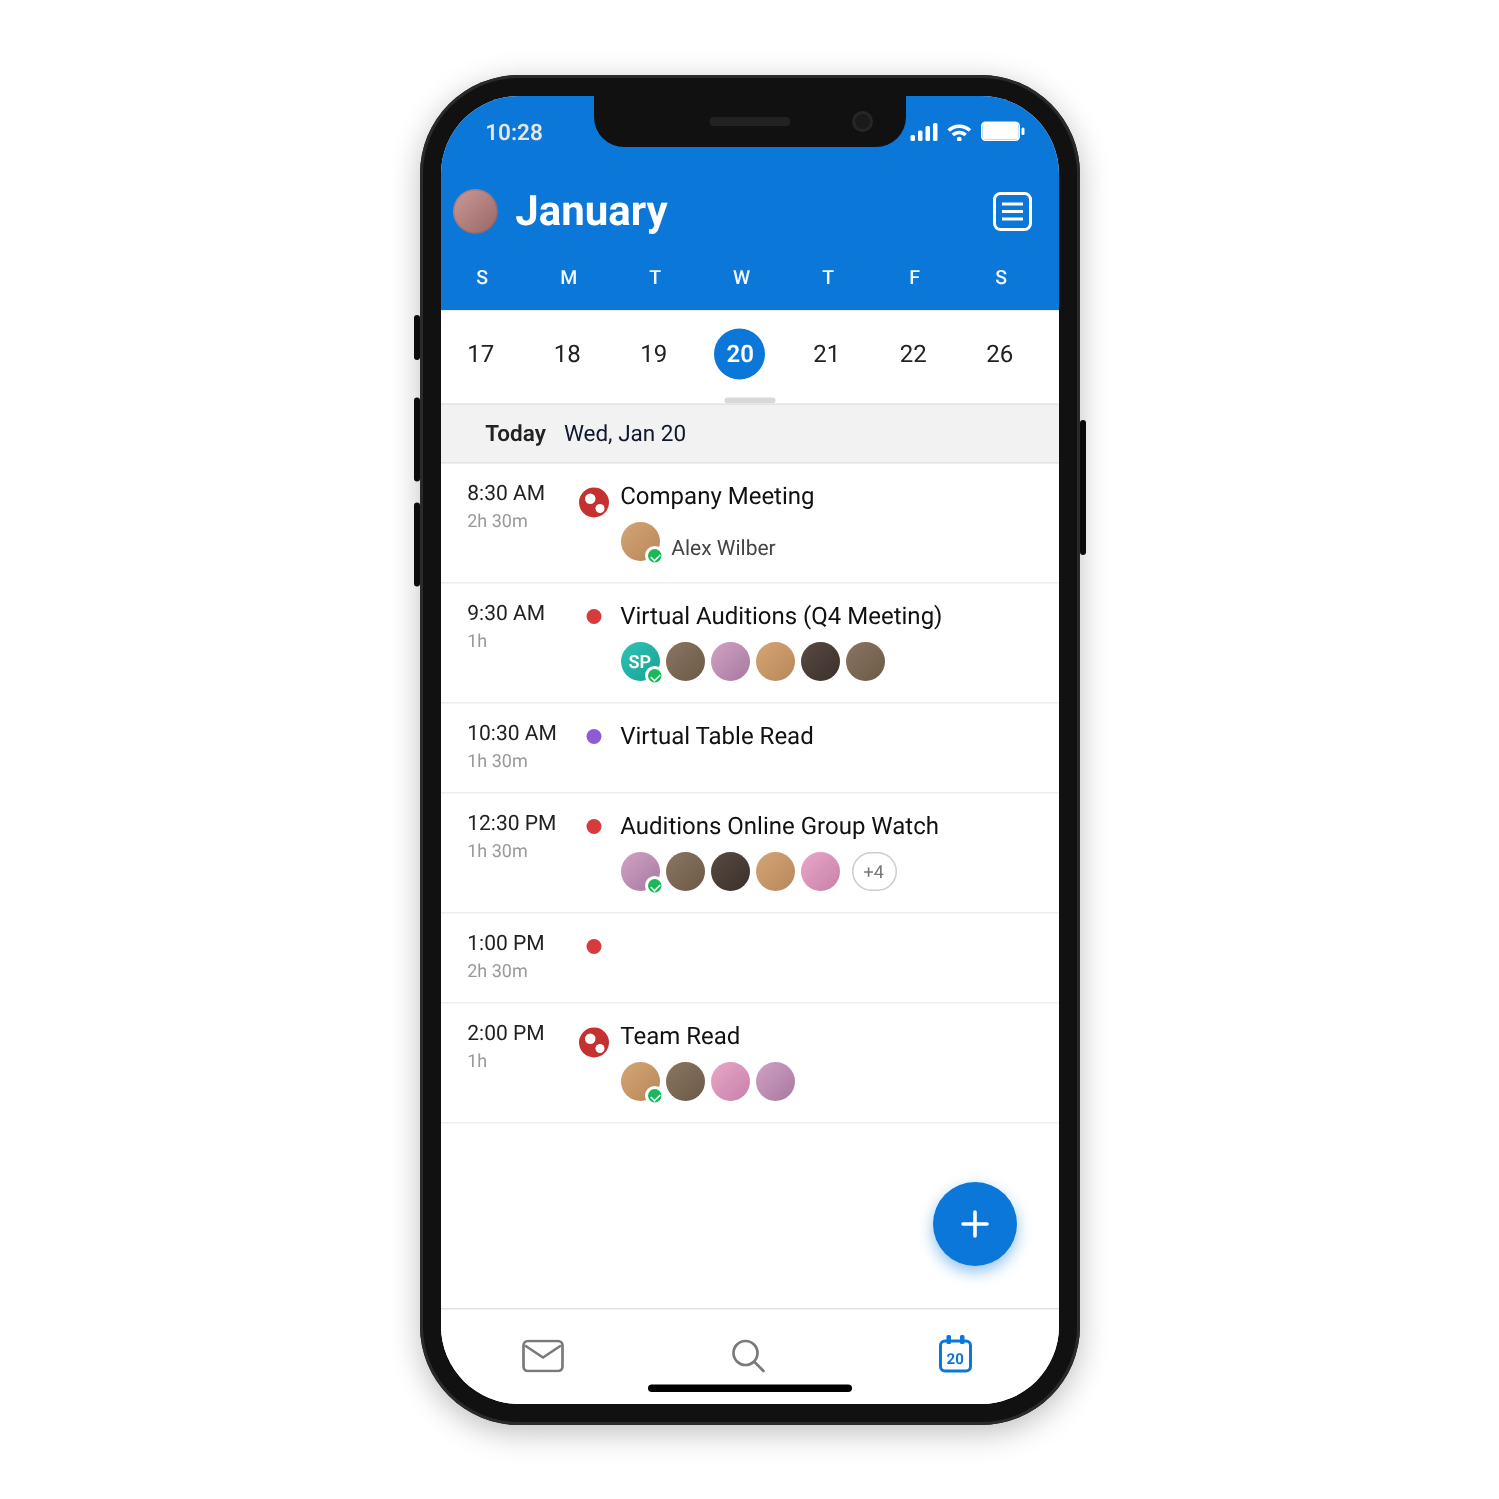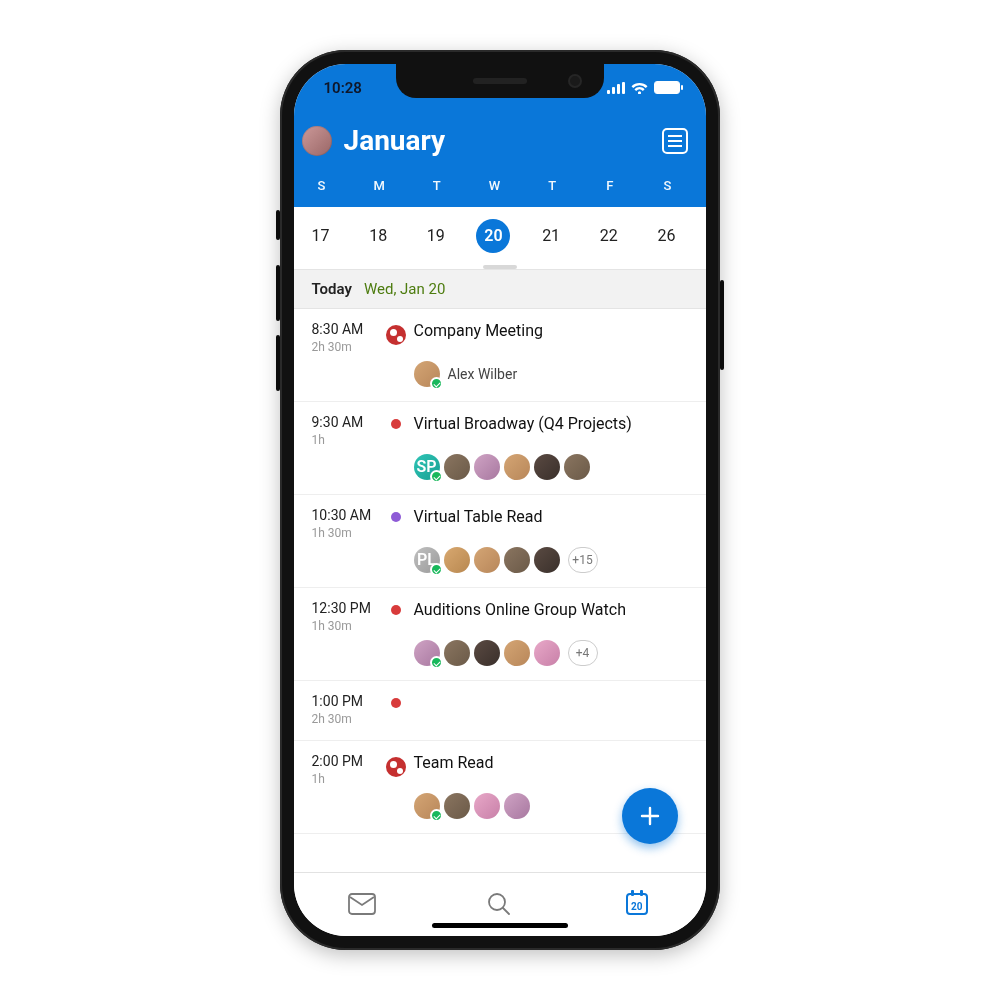--- a/index.html
+++ b/index.html
@@ -43,21 +43,21 @@
   .notch::before{
     content:""; width:54px; height:6px; background:#222; border-radius:3px;
     position:absolute; left:50%; top:14px; transform:translateX(-50%);
   }
   .notch::after{
     content:""; width:10px; height:10px; background:#1a1a1a; border-radius:50%;
     border:2px solid #262626;
   }
 
   .status-bar {
-    height: 48px; color:#0f172a; background:#0a77d9;
+    height: 48px; color:#e5e5e5; background:#0a77d9;
     display:flex; align-items:center; justify-content:space-between;
     padding: 0 26px 0 30px; font-size:15px; font-weight:600;
   }
   .status-right { display:flex; align-items:center; gap:6px; }
   .sig-bars { display:flex; align-items:flex-end; gap:2px; height:12px; }
   .sig-bars i { width:3px; background:#fff; display:block; border-radius:1px;}
   .sig-bars i:nth-child(1){height:4px;} .sig-bars i:nth-child(2){height:7px;}
   .sig-bars i:nth-child(3){height:10px;} .sig-bars i:nth-child(4){height:12px;}
   .wifi-icon svg{display:block;}
   .battery { width:26px; height:13px; border:1.5px solid #fff; border-radius:3px; position:relative; }
@@ -78,45 +78,45 @@
   .dow-row span{ width:32px; text-align:center; }
 
   .dates-row{ background:#fff; display:flex; justify-content:space-between; padding:12px 22px 6px 10px;}
   .date-cell{ width:34px; height:34px; display:flex; align-items:center; justify-content:center;
     border-radius:50%; font-size:16px; color:#222;}
   .date-cell.sel{ background:#0a77d9; color:#fff; font-weight:600;}
   .handle{ width:34px; height:4px; background:#d8d8d8; border-radius:2px; margin:6px auto 0 auto;}
 
   .section-hdr{ background:#f2f2f2; padding:10px 18px; border-top:1px solid #e4e4e4; border-bottom:1px solid #e4e4e4;
     display:flex; gap:12px; font-size:15px;}
-  .section-hdr .t1{ font-weight:600; color:#222;}
-  .section-hdr .t2{ color:#4d7c0f;}
+  .section-hdr .t1{ font-weight:600; color:#222;margin-left:12px;}
+  .section-hdr .t2{ color:#0f172a;}
 
   .events{ flex:1; overflow:hidden; }
   .event{ display:flex; padding:12px 18px 14px 18px; border-bottom:1px solid #eee; gap:6px;}
   .ev-time{ width:66px; flex-shrink:0; }
   .ev-time .t{ font-size:14px; color:#222;}
   .ev-time .d{ font-size:12px; color:#999; margin-top:3px;}
   .ev-dot-col{ width:24px; display:flex; justify-content:center; padding-top:5px;}
   .dot{ width:10px; height:10px; border-radius:50%;}
   .dot-red{ background:#d83b3b;}
   .dot-purple{ background:#8e5bd6;}
   .dot-lg{ width:20px; height:20px; background:#c53030; display:flex; align-items:center; justify-content:center;
     position:relative; margin-top:-1px; border-radius:50%;}
   .dot-lg::before,.dot-lg::after{ content:""; position:absolute; background:#fff; border-radius:50%;}
   .dot-lg::before{ width:7px;height:7px; left:4px; top:4px;}
   .dot-lg::after{ width:6px;height:6px; right:3px; bottom:3px;}
   .ev-body{ flex:1;}
   .ev-title{ font-size:16px; color:#111;}
-  .ev-sub{ display:flex; align-items:center; gap:8px; margin-top:21px;}
+  .ev-sub{ display:flex; align-items:flex-end; gap:8px; margin-top:8px;}
   .ev-sub .loc{ font-size:13px; color:#888;}
   .ev-sub .loc svg{ vertical-align:-2px; margin-right:2px;}
   .av-row{ display:flex; align-items:center; gap:4px;}
   .av{ width:26px; height:26px; border-radius:50%; background:#bbb; display:flex; align-items:center; justify-content:center;
-     font-size:16px; color:#fff; font-weight:600; position:relative; background-size:cover;}
+     font-size:12px; color:#fff; font-weight:600; position:relative; background-size:cover;}
   
   .c0{background:linear-gradient(135deg,#2ec4b6,#18a092);} 
   .c1{background:linear-gradient(135deg,#d4a574,#b8875a);}
   .c2{background:linear-gradient(135deg,#8a7560,#6b5a48);}
   .c3{background:linear-gradient(135deg,#cfa3c4,#a878a0);}
   .c4{background:linear-gradient(135deg,#5a4a42,#3a302b);}
   .c5{background:linear-gradient(135deg,#c0c0c0,#9a9a9a);}
   .c6{background:linear-gradient(135deg,#d8a870,#b88850);}
   .c7{background:linear-gradient(135deg,#e8a8c8,#c880a8);}
   .check{ position:absolute; right:-3px; bottom:-3px; width:13px; height:13px; background:#18b85b;
@@ -235,21 +235,21 @@
         </div>
         <div class="event">
           <div class="ev-time">
             <div class="t">9:30 AM</div>
             <div class="d">1h</div>
           </div>
           <div class="ev-dot-col">
             <div class="dot dot-red"></div>
           </div>
           <div class="ev-body">
-            <div class="ev-title">Virtual Broadway (Q4 Projects)</div>
+            <div class="ev-title">Virtual Auditions (Q4 Meeting)</div>
             <div class="ev-sub">
               <div class="av-row">
                 <span class="av c0">SP<span class="check"></span></span>
                 <span class="av c2"></span>
                 <span class="av c3"></span>
                 <span class="av c1"></span>
                 <span class="av c4"></span>
                 <span class="av c2"></span>
               </div>
             </div>
@@ -258,30 +258,20 @@
         <div class="event">
           <div class="ev-time">
             <div class="t">10:30 AM</div>
             <div class="d">1h 30m</div>
           </div>
           <div class="ev-dot-col">
             <div class="dot dot-purple"></div>
           </div>
           <div class="ev-body">
             <div class="ev-title">Virtual Table Read</div>
-            <div class="ev-sub">
-              <div class="av-row">
-                <span class="av c5">PL<span class="check"></span></span>
-                <span class="av c6"></span>
-                <span class="av c1"></span>
-                <span class="av c2"></span>
-                <span class="av c4"></span>
-                <span class="av-more">+15</span>
-              </div>
-            </div>
           </div>
         </div>
         <div class="event">
           <div class="ev-time">
             <div class="t">12:30 PM</div>
             <div class="d">1h 30m</div>
           </div>
           <div class="ev-dot-col">
             <div class="dot dot-red"></div>
           </div>

